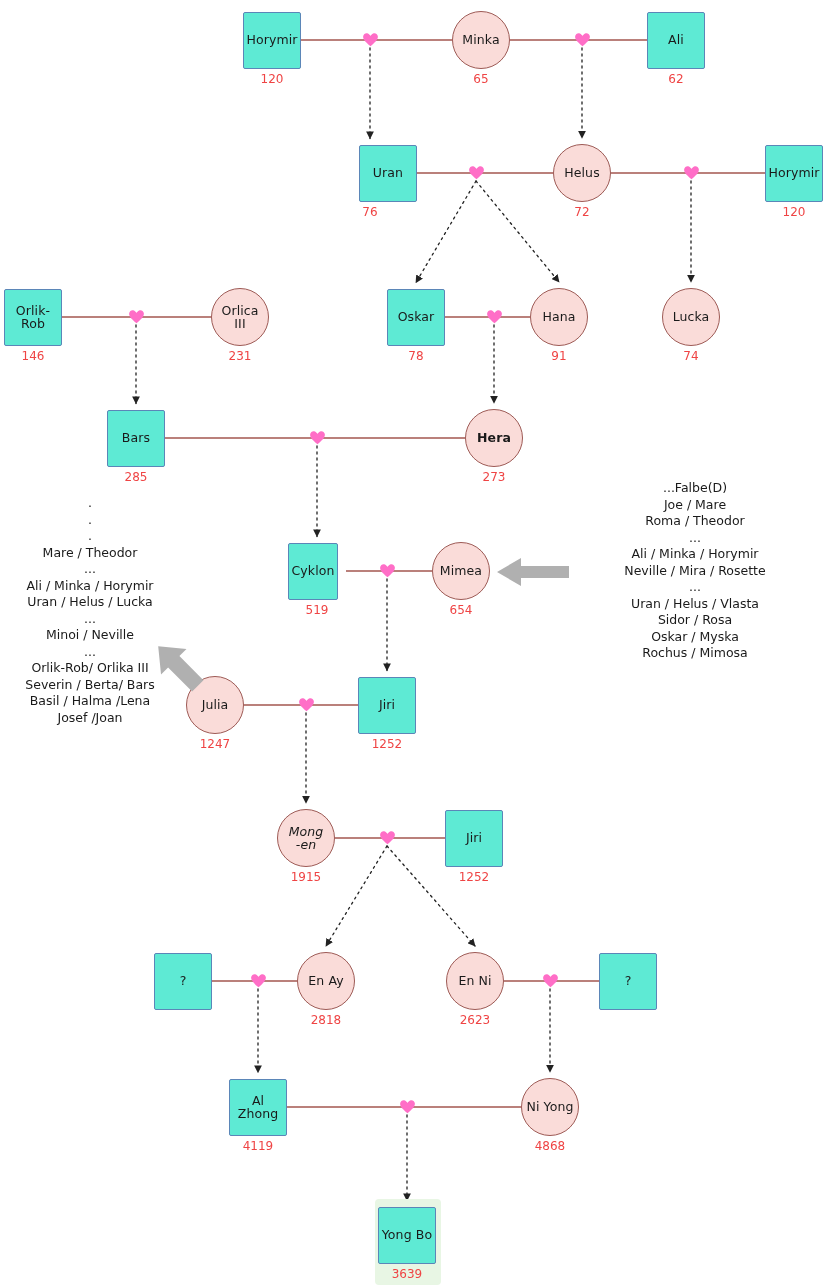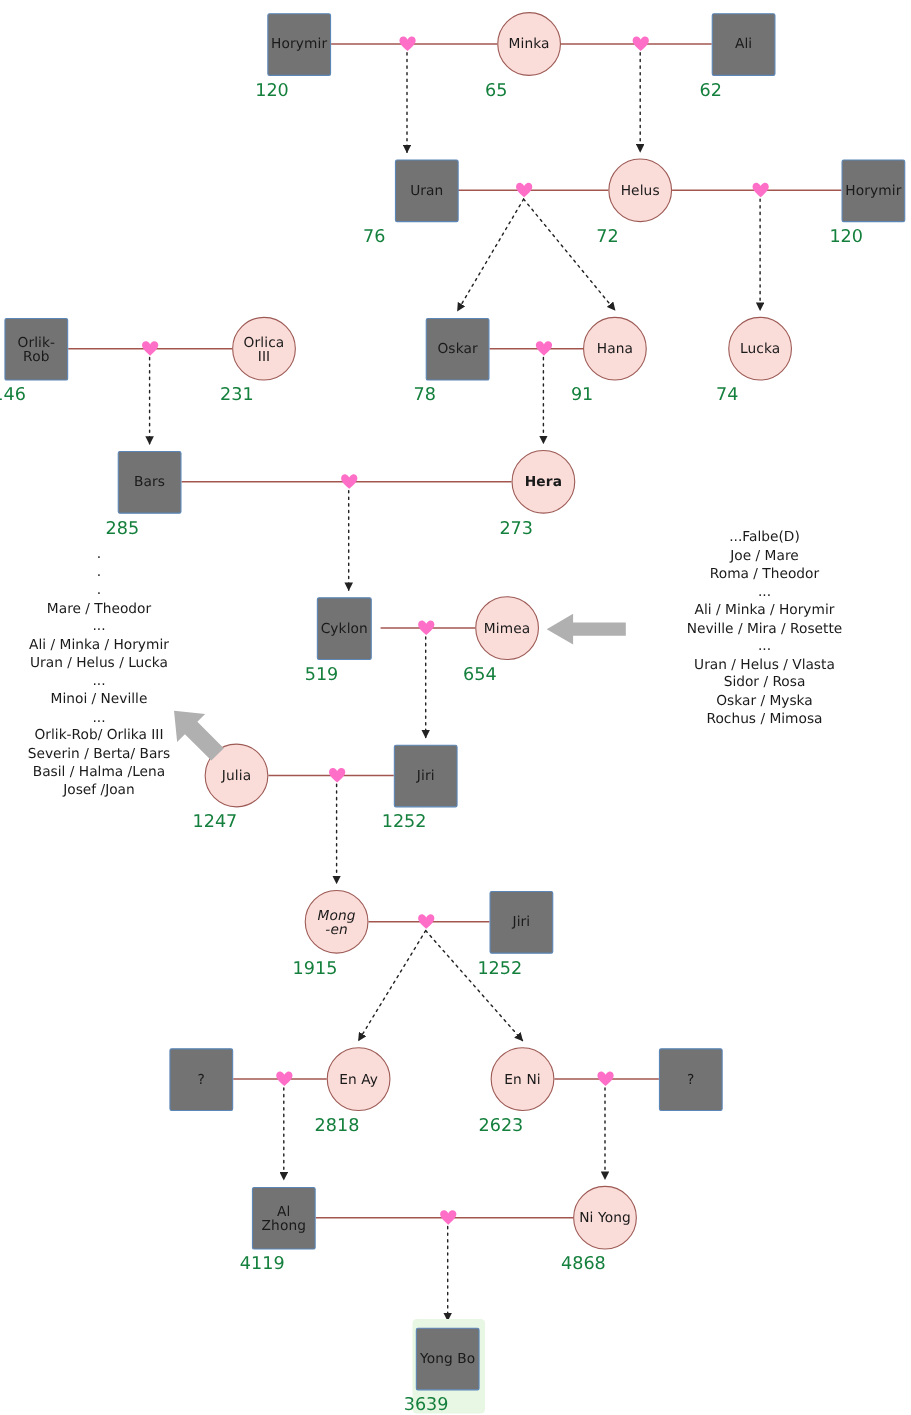--- a/index.html
+++ b/index.html
@@ -33,38 +33,39 @@
     align-items: center;
     justify-content: center;
     text-align: center;
     font-size: 12.5px;
     color: #1a1a1a;
     line-height: 1.08;
     letter-spacing: 0.1px;
     z-index: 4;
   }
   .node.box {
-    background: #737373;
+    background: #5eead4;
     border: 1.6px solid #5b86b8;
     border-radius: 2px;
   }
   .node.circle {
     background: #fadcd9;
     border: 1.6px solid #9d5a55;
     border-radius: 50%;
   }
   .node .nlabel {
     display: block;
     padding: 0 2px;
     white-space: pre-line;
   }
   .idnum {
     position: absolute;
-    font-size: 16px;
-    color: #15803d;
+    font-size: 12px;
+    color: #ef4444;
+    text-align: center;
     z-index: 4;
     white-space: nowrap;
   }
   .heart {
     position: absolute;
     width: 17px;
     height: 15px;
     z-index: 6;
   }
   .annot {

